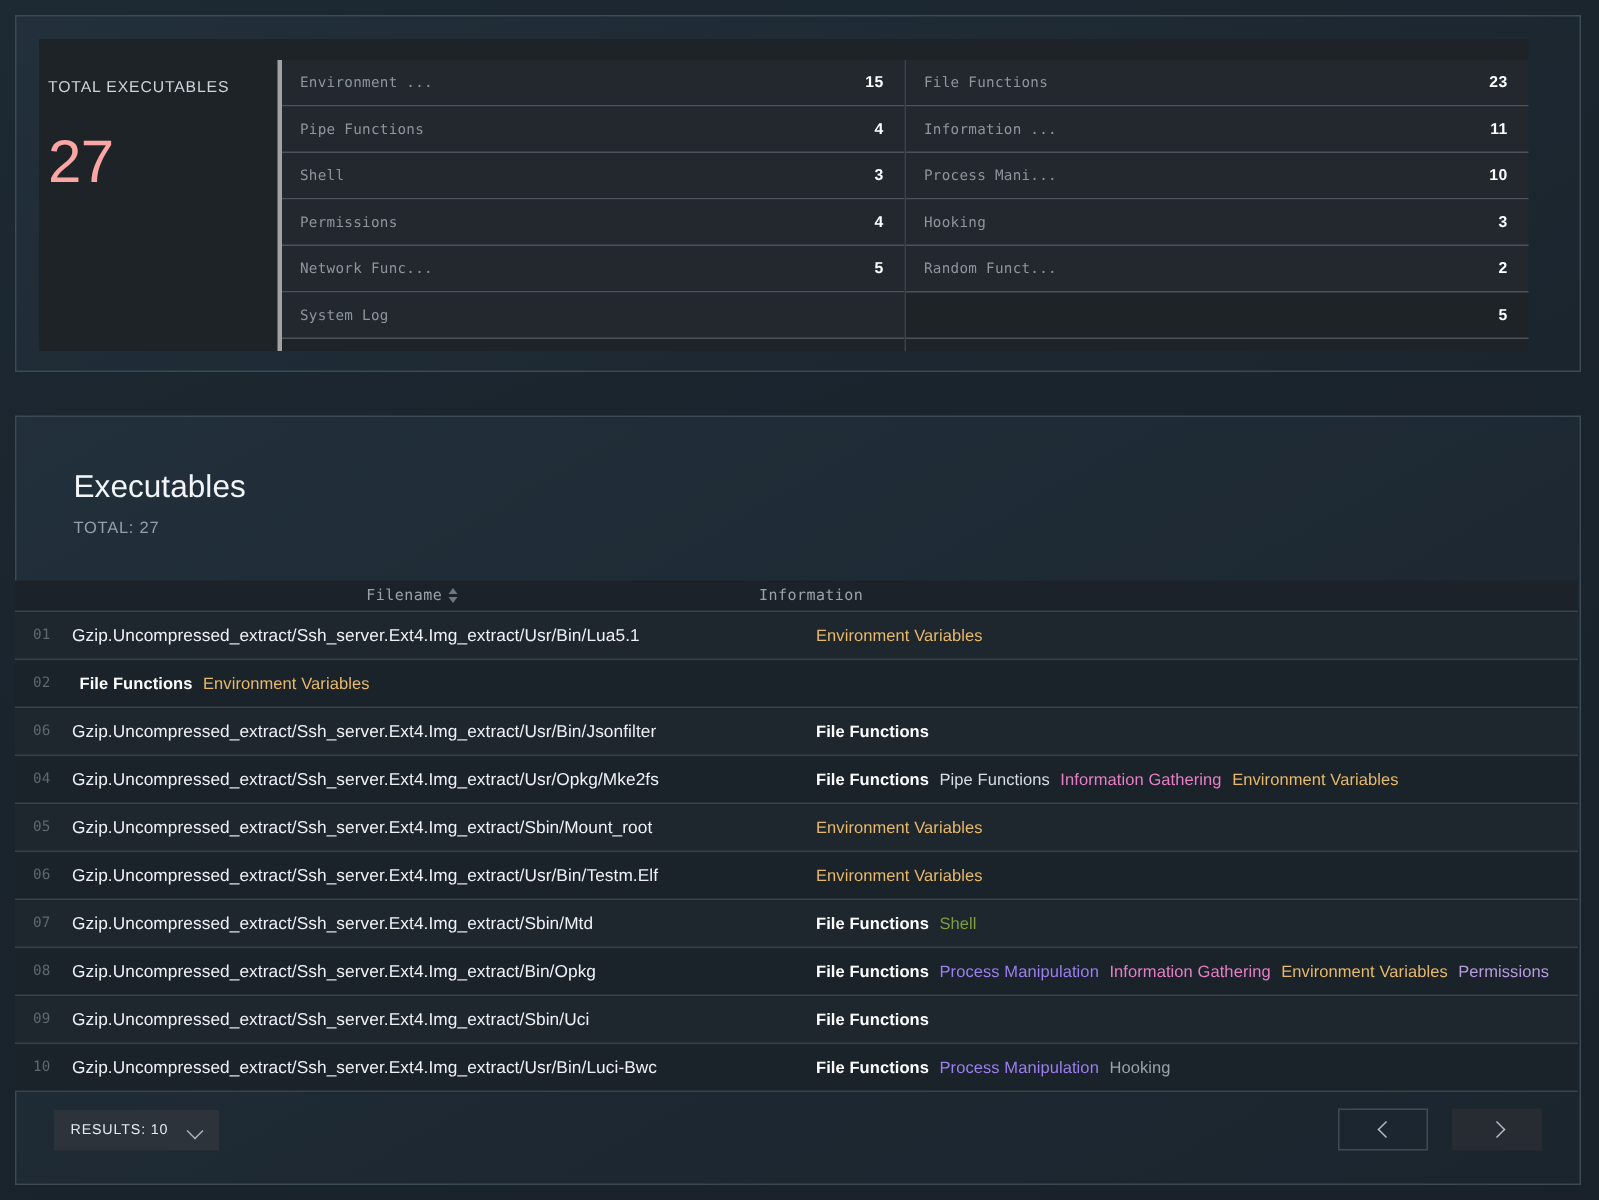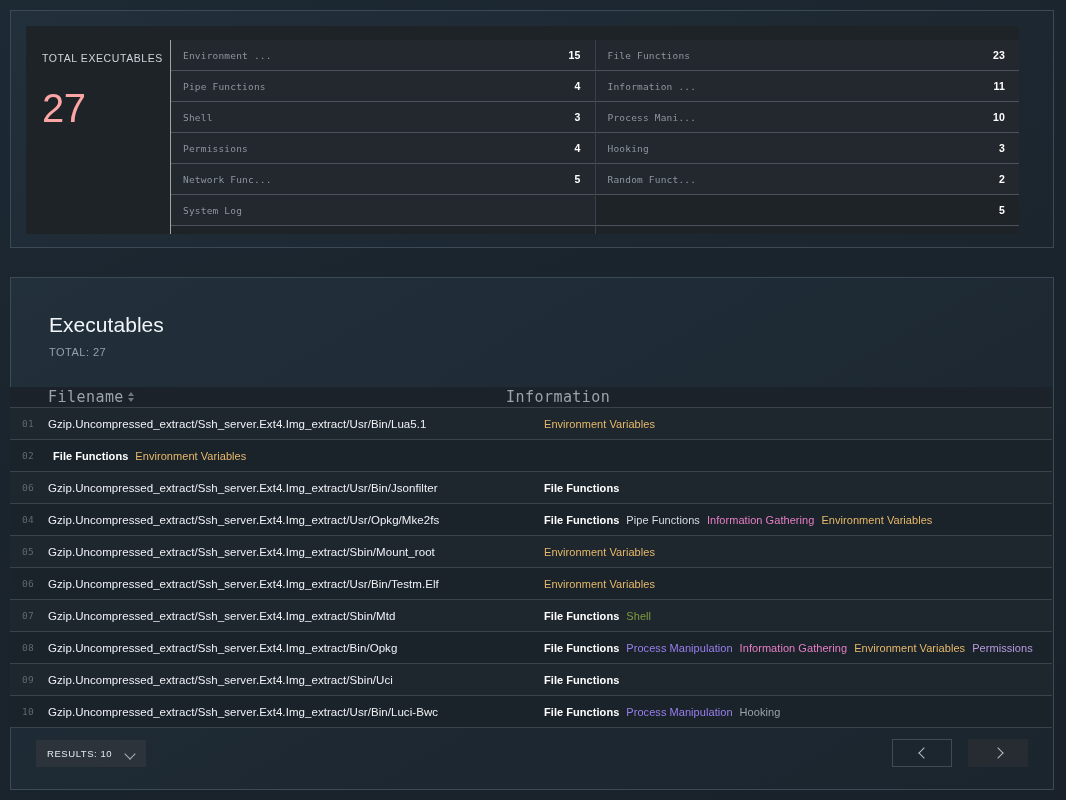--- a/index.html
+++ b/index.html
@@ -25,36 +25,36 @@
   
   #summary-panel{left:10px;top:10px;width:1044px;height:238px;}
   .summary-inner{
     position:absolute;left:15px;top:15px;width:993px;height:208px;
     background:#1e2328;
     box-sizing:border-box;
     display:flex;
   }
   .total-block{
     width:144px;flex:0 0 144px;
-    padding:26px 0 0 16px;
+    padding:26px 0 0 6px;
     box-sizing:border-box;
   }
   .total-label{
     font-size:10.5px;letter-spacing:.055em;color:#cdd4da;
     font-weight:400;white-space:nowrap;
   }
   .total-value{
     font-size:40px;line-height:56px;color:#fca5a5;font-weight:400;
     margin-top:16px;letter-spacing:-.01em;
   }
   .stat-cols{
     flex:1;display:flex;gap:0;padding:14px 0 0 0;
   }
   .stat-col{flex:1;display:flex;flex-direction:column;}
-  .stat-col.left{border-left:1px solid #a3a3a3;}
+  .stat-col.left{border-left:3px solid #a3a3a3;margin-left:15px;}
   .stat-col.right{border-left:1px solid #39414a;}
   .stat-row{
     height:31px;display:flex;align-items:center;
     border-bottom:1px solid #4a525b;
     padding:0 14px 0 12px;box-sizing:border-box;
     background:#23282e;
   }
   .stat-row.empty{background:transparent;border-bottom:1px solid #4a525b;}
   .stat-name{
     flex:1;font-family:"DejaVu Sans Mono", monospace;
@@ -75,22 +75,22 @@
     margin-top:9px;font-size:11px;color:#94a0aa;letter-spacing:.045em;
   }
 
   .tbl{margin-top:29px;width:1042px;position:relative;left:-1px;}
   .thead{
     height:20px;background:#1b2229;display:flex;align-items:center;
     border-bottom:1px solid #39434d;
   }
   .th{
     font-family:"DejaVu Sans Mono", monospace;
-    font-size:15px;color:#9aa2aa;letter-spacing:.03em;
-    display:flex;align-items:center;gap:4px;
+    font-size:10px;color:#9aa2aa;letter-spacing:.03em;
+    display:flex;align-items:center;gap:4px;justify-content:center;
   }
   .th.filename{padding-left:38px;width:491px;box-sizing:border-box;}
   .th.caps{padding-left:5px;}
   .sort-ico{display:inline-flex;flex-direction:column;line-height:0;gap:2px;}
   .sort-ico i{
     display:block;width:0;height:0;border-left:3px solid transparent;
     border-right:3px solid transparent;
   }
   .sort-ico i.up{border-bottom:4px solid #6e7780;}
   .sort-ico i.dn{border-top:4px solid #6e7780;}

